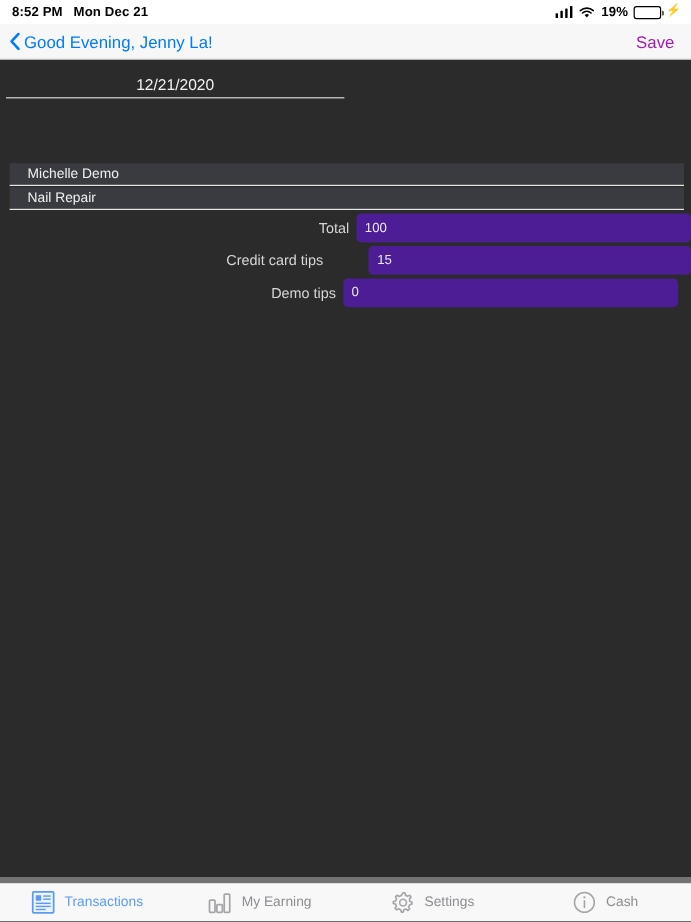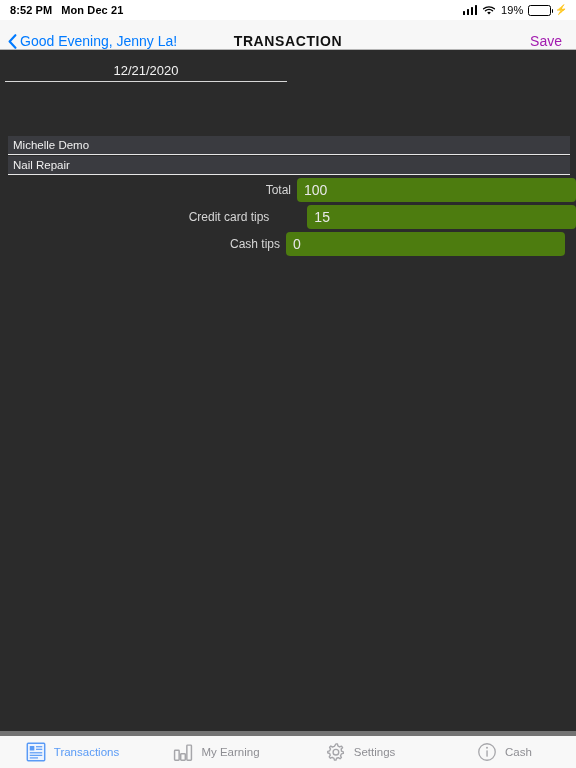--- a/index.html
+++ b/index.html
@@ -35,21 +35,21 @@
   .status-right { display: flex; align-items: center; gap: 5px; }
 
   .signal-bars { display: flex; align-items: flex-end; gap: 1.5px; height: 10px; }
   .signal-bars i { display: block; width: 2.5px; background: #000; border-radius: 0.5px; }
   .signal-bars i:nth-child(1) { height: 4px; }
   .signal-bars i:nth-child(2) { height: 6px; }
   .signal-bars i:nth-child(3) { height: 8px; }
   .signal-bars i:nth-child(4) { height: 10px; }
 
   .wifi-icon { width: 14px; height: 11px; }
-  .battery-pct { font-size: 11px; font-weight: normal; }
+  .battery-pct { font-size: 11px; font-weight: bold; }
   .battery {
     position: relative;
     width: 23px; height: 11px;
     border: 1.2px solid #000;
     border-radius: 2.5px;
     padding: 1.2px;
   }
   .battery::after {
     content: "";
     position: absolute;
@@ -65,21 +65,21 @@
     border-radius: 1px;
   }
   .bolt { font-size: 10px; color: #000; line-height: 1; margin-left: -1px; }
 
   
   .nav-bar {
     height: 30px;
     background: #f7f7f7;
     border-bottom: 1px solid #b5b5b5;
     display: flex;
-    align-items: flex-end;
+    align-items: center;
     position: relative;
     flex: none;
   }
   .nav-back {
     display: flex;
     align-items: center;
     gap: 3px;
     margin-left: 8px;
     color: #007aff;
     font-size: 14px;
@@ -132,21 +132,21 @@
 
   .pick-row {
     position: absolute;
     left: 8px;
     width: 562px;
     height: 19px;
     background: #3a3b40;
     border-bottom: 1.5px solid #e6e6e6;
     display: flex;
     align-items: center;
-    padding-left: 5px;
+    padding-left: 15px;
     color: #f0f0f0;
     font-size: 11.5px;
     cursor: pointer;
   }
   .pick-row.r1 { top: 86px; }
   .pick-row.r2 { top: 106px; }
 
   .amount-row {
     position: absolute;
     left: 0; right: 0;
@@ -161,25 +161,25 @@
   .amount-label {
     width: 286px;
     text-align: right;
     padding-right: 6px;
     color: #d6d6d6;
     font-size: 12px;
   }
   .amount-input {
     width: 279px;
     height: 24px;
-    background: #4d7c0f;
+    background: #4c1d95;
     border: none;
     border-radius: 4px;
     color: #e8e8e8;
-    font-size: 14px;
+    font-size: 11px;
     font-family: "Liberation Sans", sans-serif;
     padding-left: 7px;
     outline: none;
   }
 
   
   .tab-bar {
     height: 37px;
     background: #f8f8f8;
     border-top: 5px solid #737373;
@@ -229,21 +229,20 @@
     </div>
   </div>
 
   <div class="nav-bar">
     <div class="nav-back">
       <svg class="chev" viewBox="0 0 9 15">
         <path d="M7.4 1.2 L1.6 7.5 L7.4 13.8" stroke="#007aff" stroke-width="2.1" fill="none" stroke-linecap="round" stroke-linejoin="round"></path>
       </svg>
       <span>Good Evening, Jenny La!</span>
     </div>
-    <div class="nav-title">TRANSACTION</div>
     <div class="nav-save">Save</div>
   </div>
 
   <div class="content">
 
     <div class="date-field">12/21/2020</div>
 
     <div class="pick-row r1">Michelle Demo</div>
     <div class="pick-row r2">Nail Repair</div>
 
@@ -251,21 +250,21 @@
       <div class="amount-label">Total</div>
       <input class="amount-input" type="text" value="100" style="">
     </div>
 
     <div class="amount-row a2">
       <div class="amount-label">Credit card tips</div>
       <input class="amount-input" type="text" value="15" style="">
     </div>
 
     <div class="amount-row a3">
-      <div class="amount-label">Cash tips</div>
+      <div class="amount-label">Demo tips</div>
       <input class="amount-input" type="text" value="0" style="">
     </div>
 
   </div>
 
   <div class="tab-bar">
 
     <div class="tab active">
       <svg class="tab-icon" viewBox="0 0 24 24">
         <rect x="2.5" y="2.5" width="19" height="19" rx="1" fill="#eef4fe" stroke="#5a9bf6" stroke-width="1.6"></rect>

